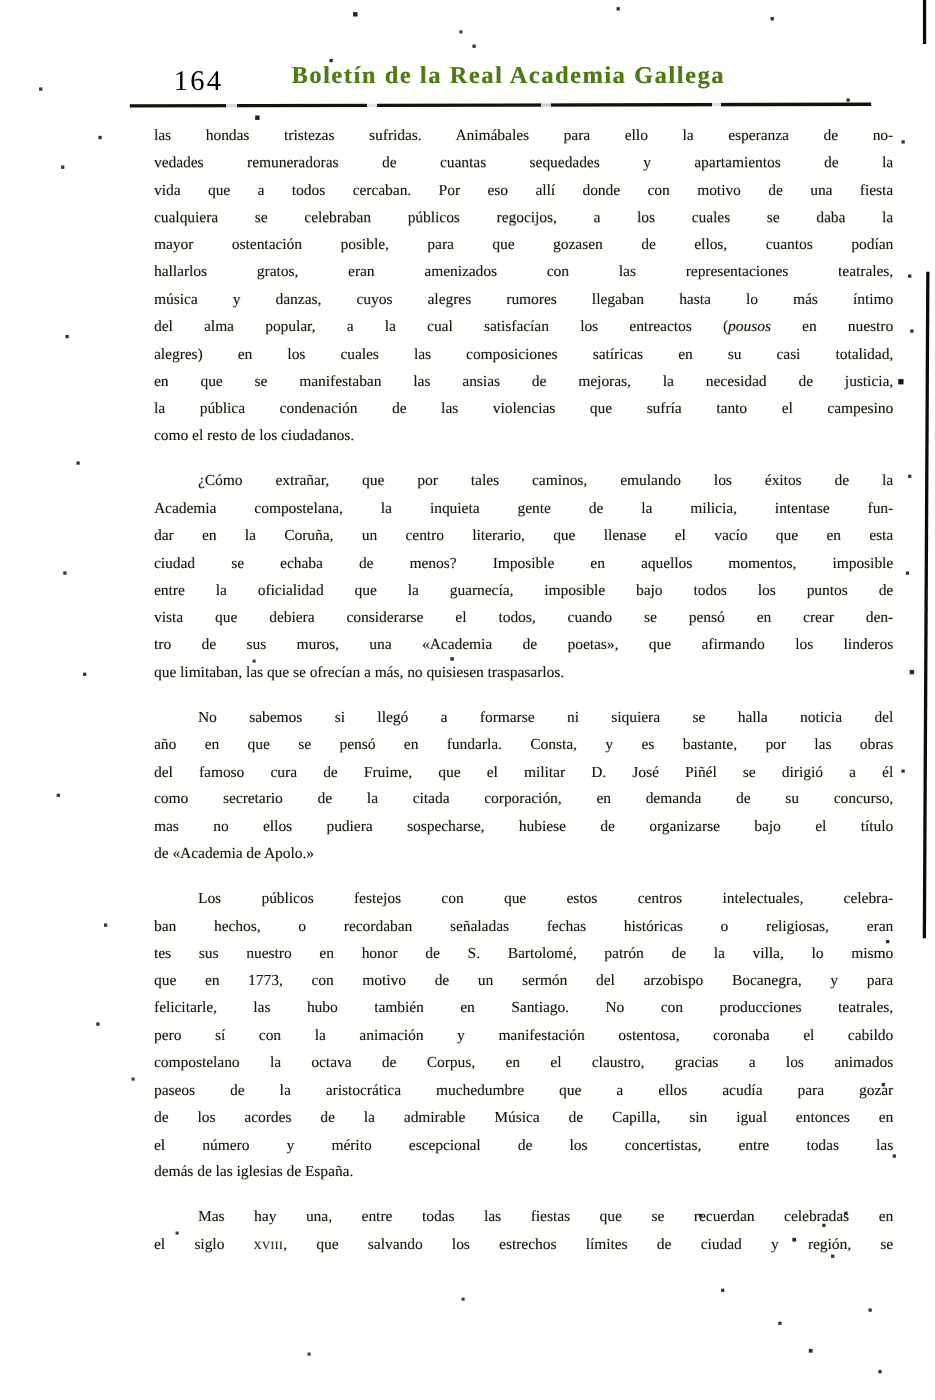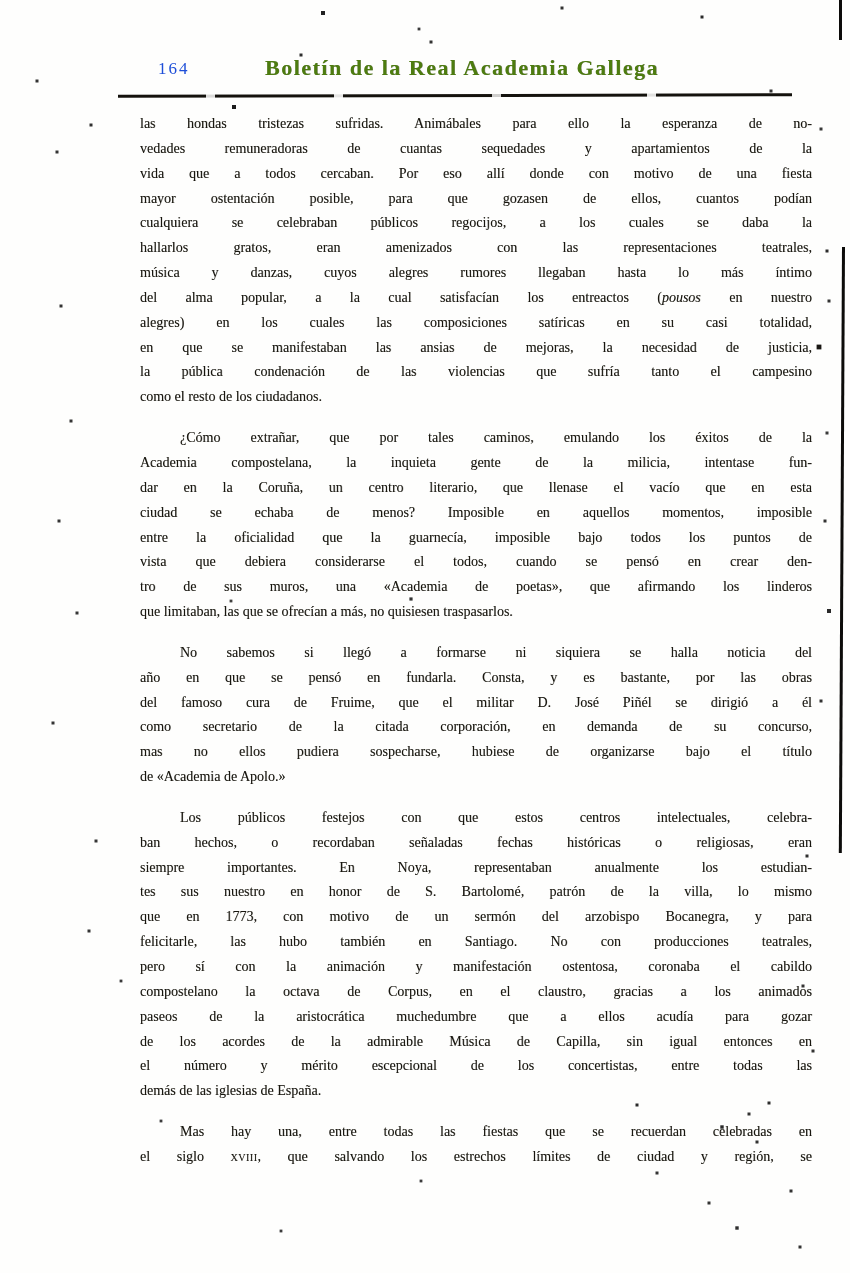--- a/index.html
+++ b/index.html
@@ -21,23 +21,23 @@
     position: absolute;
     top: 55px;
     left: 0;
     width: 100%;
     height: 36px;
   }
   .page-number {
     position: absolute;
     left: 158px;
     top: 4px;
-    font-size: 17px;
+    font-size: 26px;
     letter-spacing: 2px;
-    color: #1d4ed8;
+    color: #000000;
   }
   .running-title {
     position: absolute;
     left: 262px;
     top: 0;
     width: 400px;
     text-align: center;
     font-size: 22px;
     font-weight: 700;
     letter-spacing: 1.5px;
@@ -139,22 +139,22 @@
     <div class="page-number">164</div>
     <div class="running-title">Boletín de la Real Academia Gallega</div>
   </div>
 
   <div class="header-rule"></div>
 
   <div class="text-block" id="text-block">
       <div class="line">las hondas tristezas sufridas. Animábales para ello la esperanza de no-</div>
       <div class="line">vedades remuneradoras de cuantas sequedades y apartamientos de la</div>
       <div class="line">vida que a todos cercaban. Por eso allí donde con motivo de una fiesta</div>
+      <div class="line">cualquiera se celebraban públicos regocijos, a los cuales se daba la</div>
       <div class="line">mayor ostentación posible, para que gozasen de ellos, cuantos podían</div>
-      <div class="line">cualquiera se celebraban públicos regocijos, a los cuales se daba la</div>
       <div class="line">hallarlos gratos, eran amenizados con las representaciones teatrales,</div>
       <div class="line">música y danzas, cuyos alegres rumores llegaban hasta lo más íntimo</div>
       <div class="line">del alma popular, a la cual satisfacían los entreactos (<i>pousos</i> en nuestro</div>
       <div class="line">alegres) en los cuales las composiciones satíricas en su casi totalidad,</div>
       <div class="line">en que se manifestaban las ansias de mejoras, la necesidad de justicia,</div>
       <div class="line">la pública condenación de las violencias que sufría tanto el campesino</div>
       <div class="line endline">como el resto de los ciudadanos.</div>
       <div class="line indent">¿Cómo extrañar, que por tales caminos, emulando los éxitos de la</div>
       <div class="line">Academia compostelana, la inquieta gente de la milicia, intentase fun-</div>
       <div class="line">dar en la Coruña, un centro literario, que llenase el vacío que en esta</div>
@@ -164,21 +164,20 @@
       <div class="line">tro de sus muros, una «Academia de poetas», que afirmando los linderos</div>
       <div class="line endline">que limitaban, las que se ofrecían a más, no quisiesen traspasarlos.</div>
       <div class="line indent">No sabemos si llegó a formarse ni siquiera se halla noticia del</div>
       <div class="line">año en que se pensó en fundarla. Consta, y es bastante, por las obras</div>
       <div class="line">del famoso cura de Fruime, que el militar D. José Piñél se dirigió a él</div>
       <div class="line">como secretario de la citada corporación, en demanda de su concurso,</div>
       <div class="line">mas no ellos pudiera sospecharse, hubiese de organizarse bajo el título</div>
       <div class="line endline">de «Academia de Apolo.»</div>
       <div class="line indent">Los públicos festejos con que estos centros intelectuales, celebra-</div>
       <div class="line">ban hechos, o recordaban señaladas fechas históricas o religiosas, eran</div>
-      <div class="line">siempre importantes. En Noya, representaban anualmente los estudian-</div>
       <div class="line">tes sus nuestro en honor de S. Bartolomé, patrón de la villa, lo mismo</div>
       <div class="line">que en 1773, con motivo de un sermón del arzobispo Bocanegra, y para</div>
       <div class="line">felicitarle, las hubo también en Santiago. No con producciones teatrales,</div>
       <div class="line">pero sí con la animación y manifestación ostentosa, coronaba el cabildo</div>
       <div class="line">compostelano la octava de Corpus, en el claustro, gracias a los animados</div>
       <div class="line">paseos de la aristocrática muchedumbre que a ellos acudía para gozar</div>
       <div class="line">de los acordes de la admirable Música de Capilla, sin igual entonces en</div>
       <div class="line">el número y mérito escepcional de los concertistas, entre todas las</div>
       <div class="line endline">demás de las iglesias de España.</div>
       <div class="line indent">Mas hay una, entre todas las fiestas que se recuerdan celebradas en</div>

